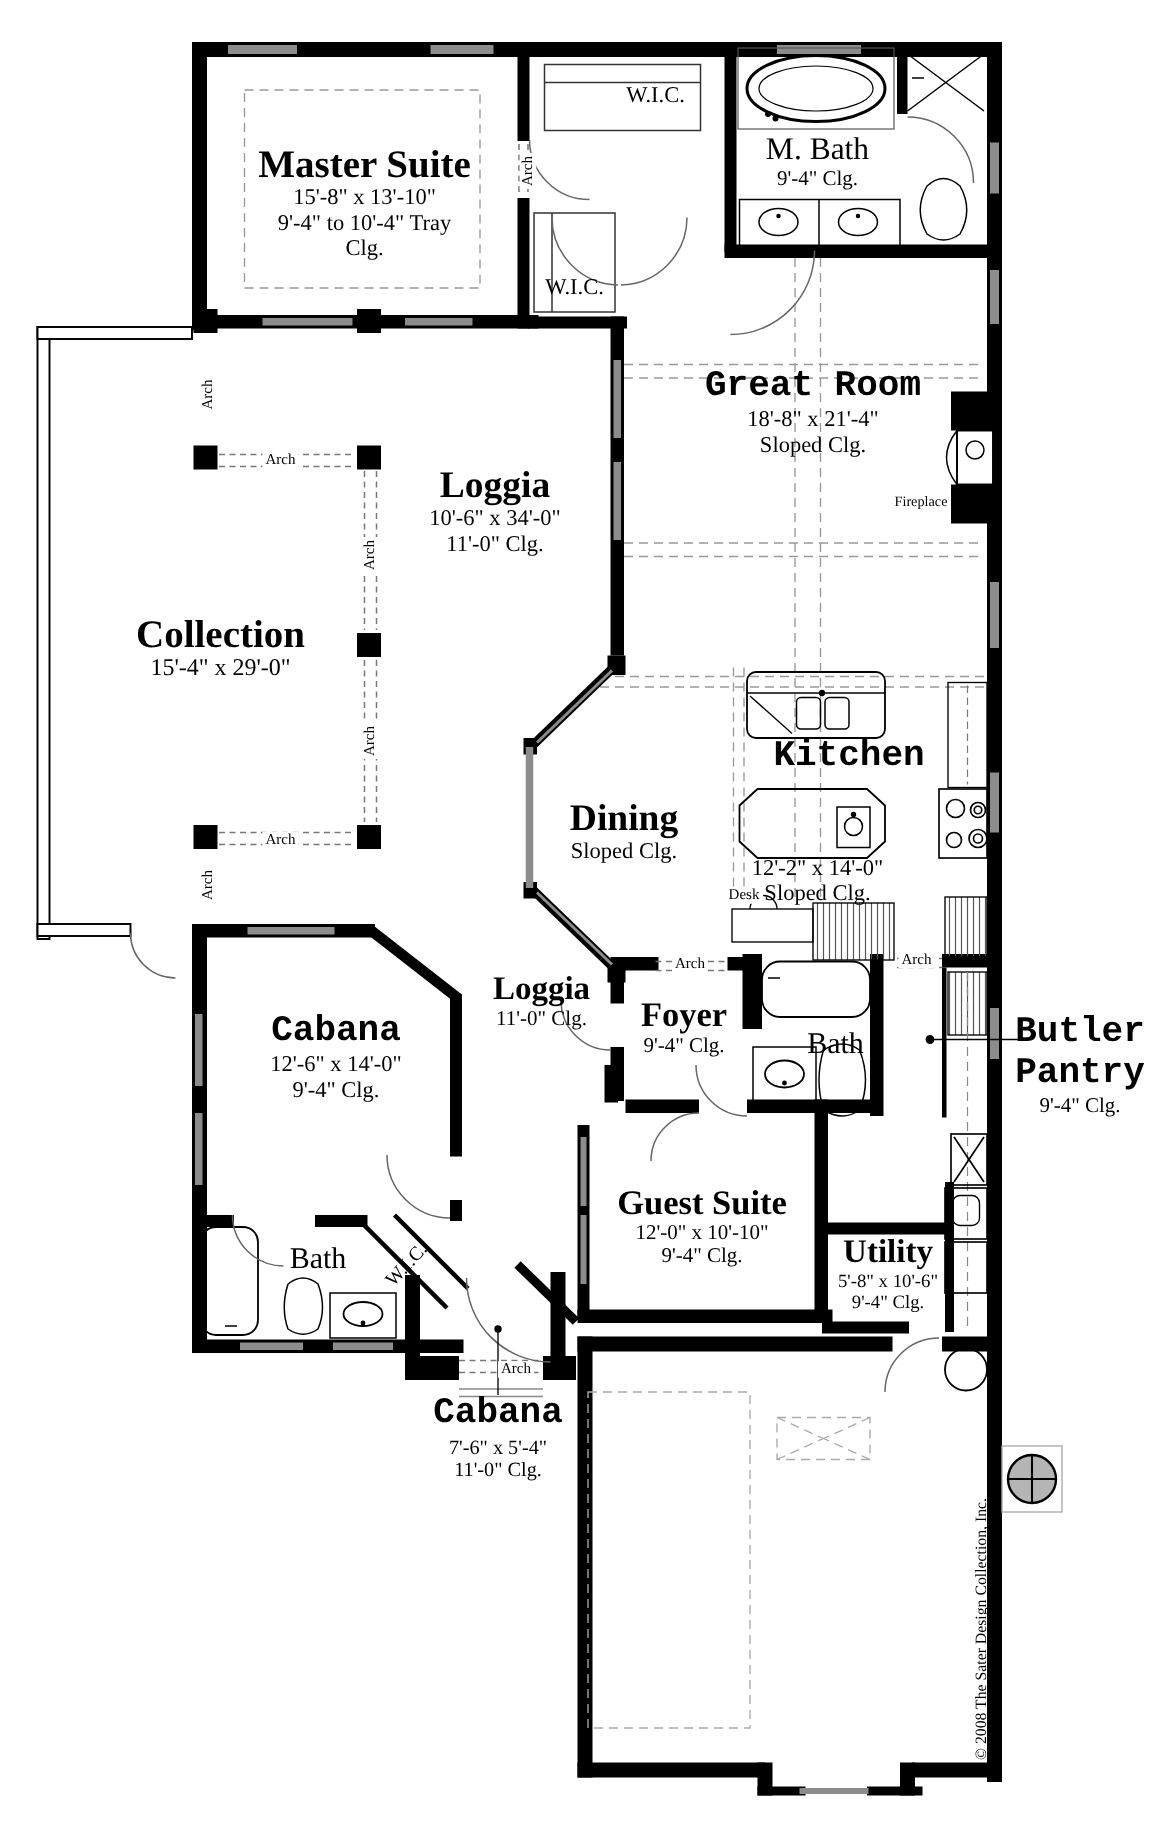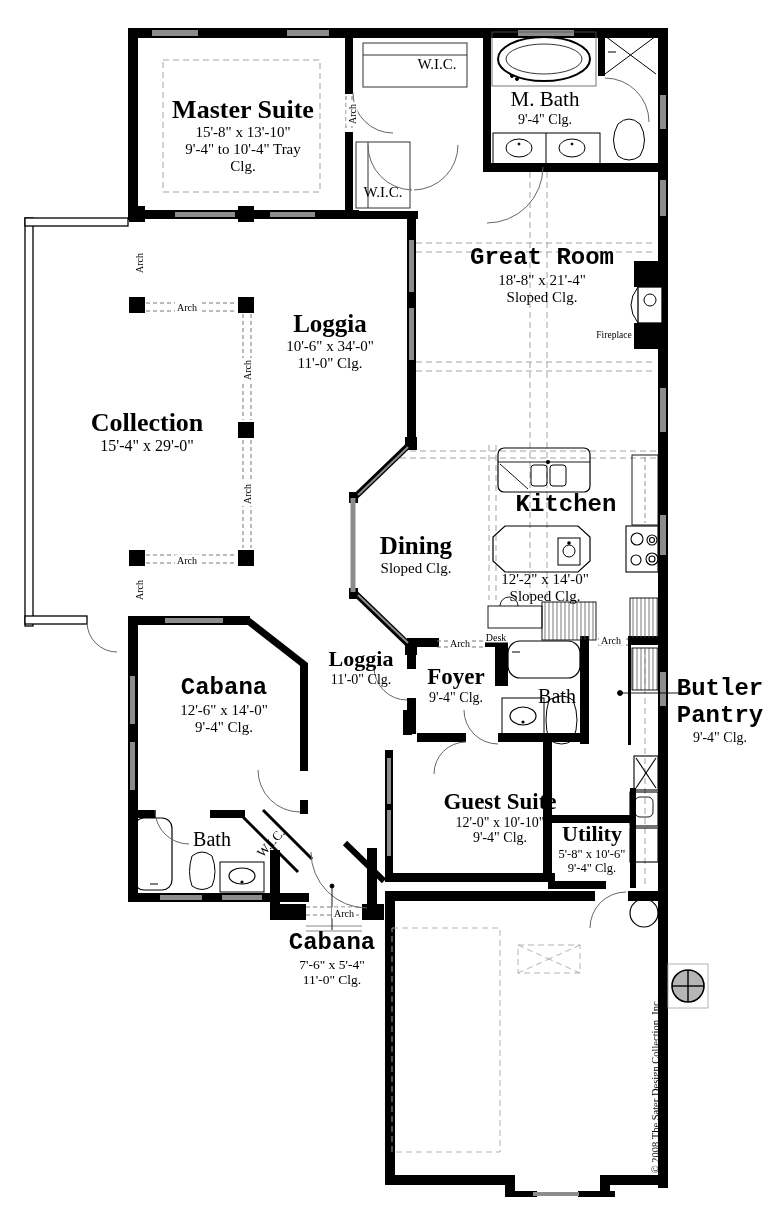--- a/index.html
+++ b/index.html
@@ -364,21 +364,21 @@
 </div>
 <div class="lbl" style="left:545px;top:571px;">
   <span class="d15">12'-2" x 14'-0"</span>
   <span class="d15">Sloped Clg.</span>
 </div>
 
 <div class="lbl" style="left:416px;top:532px;">
   <span class="t t25">Dining</span>
   <span class="d15">Sloped Clg.</span>
 </div>
-<div class="small-note" style="left:496px;top:637px;">
+<div class="small-note" style="left:496px;top:597px;">
   <span>Desk</span>
 </div>
 
 <div class="lbl" style="left:224px;top:675px;">
   <span class="t t24">Cabana</span>
   <span class="d15">12'-6" x 14'-0"</span>
   <span class="d15">9'-4" Clg.</span>
 </div>
 
 <div class="lbl" style="left:361px;top:647px;">
@@ -394,21 +394,21 @@
 <div class="lbl" style="left:557px;top:685px;font-size:20px;">
   <span>Bath</span>
 </div>
 
 <div class="lbl" style="left:720px;top:676px;">
   <span class="t t24">Butler</span>
   <span class="t t24">Pantry</span>
   <span class="d14">9'-4" Clg.</span>
 </div>
 
-<div class="lbl" style="left:468px;top:789px;margin-left:32px;">
+<div class="lbl" style="left:468px;top:789px;">
   <span class="t t23">Guest Suite</span>
   <span class="d14">12'-0" x 10'-10"</span>
   <span class="d14">9'-4" Clg.</span>
 </div>
 
 <div class="lbl" style="left:592px;top:822px;">
   <span class="t t22">Utility</span>
   <span class="d12">5'-8" x 10'-6"</span>
   <span class="d12">9'-4" Clg.</span>
 </div>

